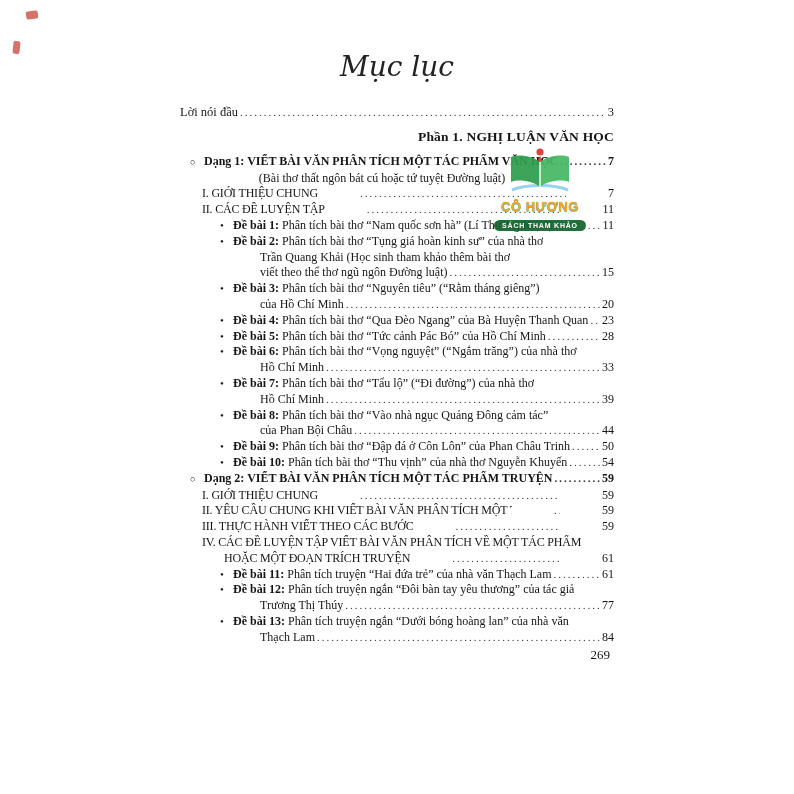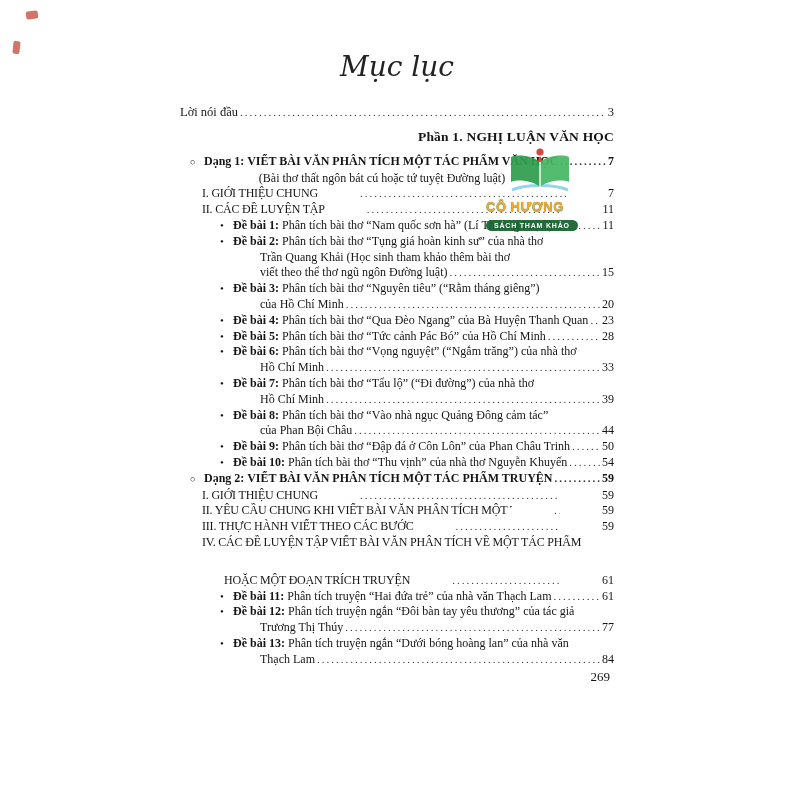--- a/index.html
+++ b/index.html
@@ -31,30 +31,30 @@
 
   .intro { margin-bottom:8px; font-size:12.5px; }
   .part-heading { font-size:13.5px; font-weight:bold; text-align:right; margin:2px 0 9px; letter-spacing:.2px; }
 
   .marker { flex:none; }
   .row.dang { font-weight:bold; padding-left:10px; }
   .row.dang .marker { font-weight:normal; font-size:9px; width:14px; }
   .row.note { justify-content:center; padding-right:30px; }
   .row.section { padding-left:22px;gap:40px; }
   .row.section .text { letter-spacing:-.2px; }
-  .row.section.cont { padding-left:44px;margin-top:22px; }
+  .row.section.cont { padding-left:44px; }
   .row.item { padding-left:40px; }
   .row.item .marker { width:13px; font-size:11px; }
   .row.item.cont { padding-left:80px; }
   .prefix { font-weight:bold; }
 
   .footer-page { text-align:right; margin-top:1px; font-size:13px; padding-right:4px; }
 
   .logo {
-    position:absolute; left:486px; top:146px; width:108px; 
+    position:absolute; left:486px; top:146px; width:108px; text-align:center;
     opacity:.93; pointer-events:none; font-family:"Liberation Sans", sans-serif;
   }
   .logo-book { display:block; margin:0 auto 1px; }
   .logo-name {
     font-size:13px; font-weight:bold; color:#f6a21c; letter-spacing:.5px;
     text-shadow:0 0 1px #2e7d46, 0 1px 0 rgba(46,125,70,.55);
   }
   .logo-banner {
     display:inline-block; margin-top:3px; background:#15632f; color:#fff;
     font-size:7px; font-weight:bold; letter-spacing:.8px;

